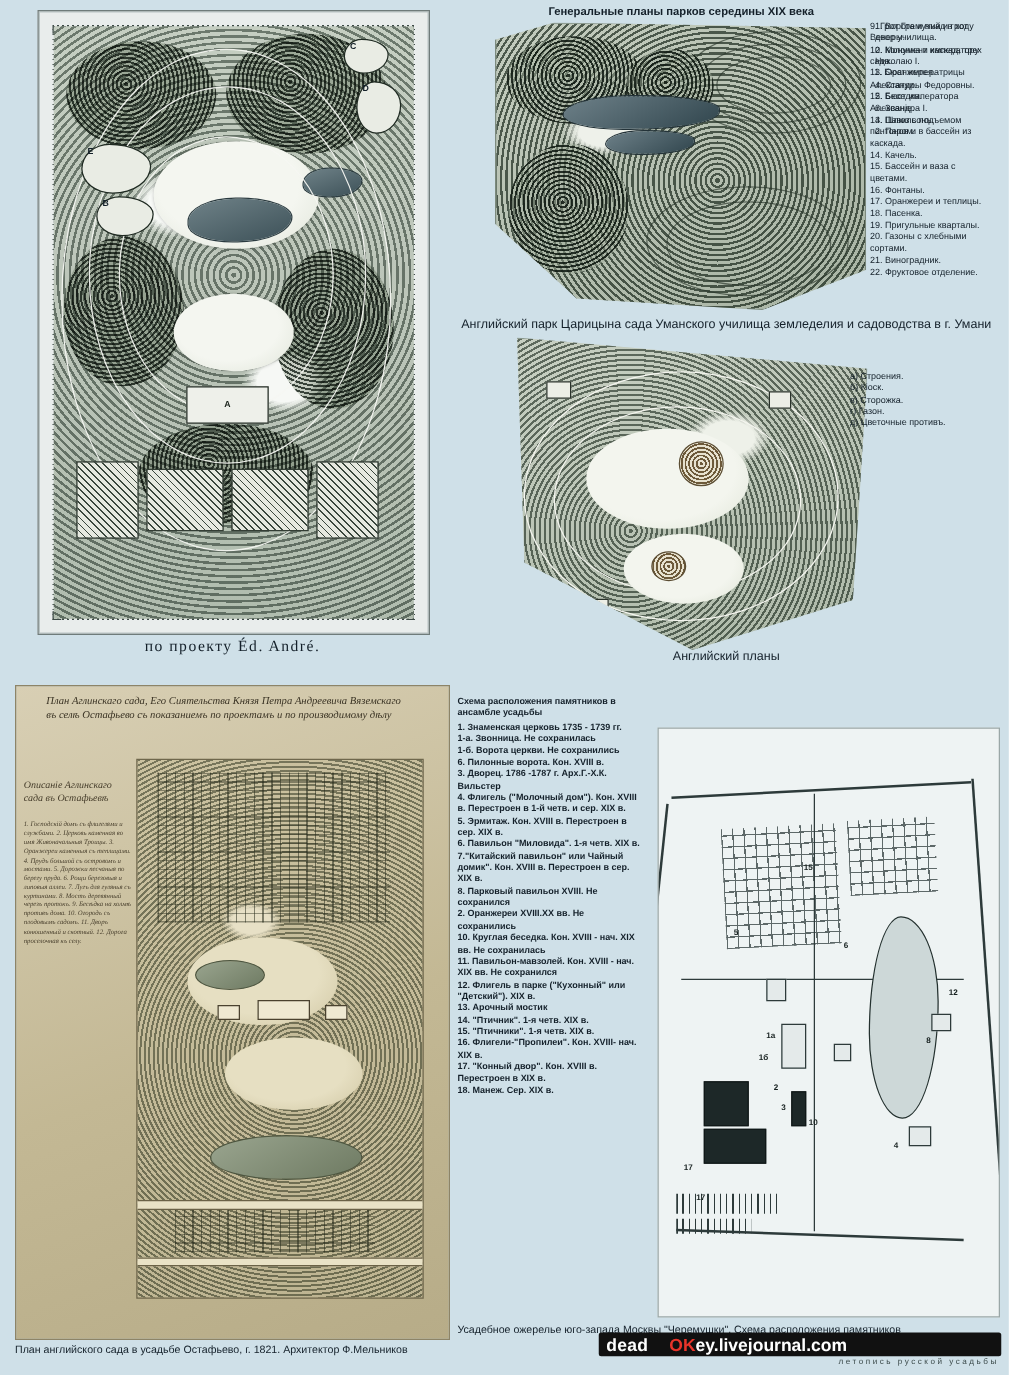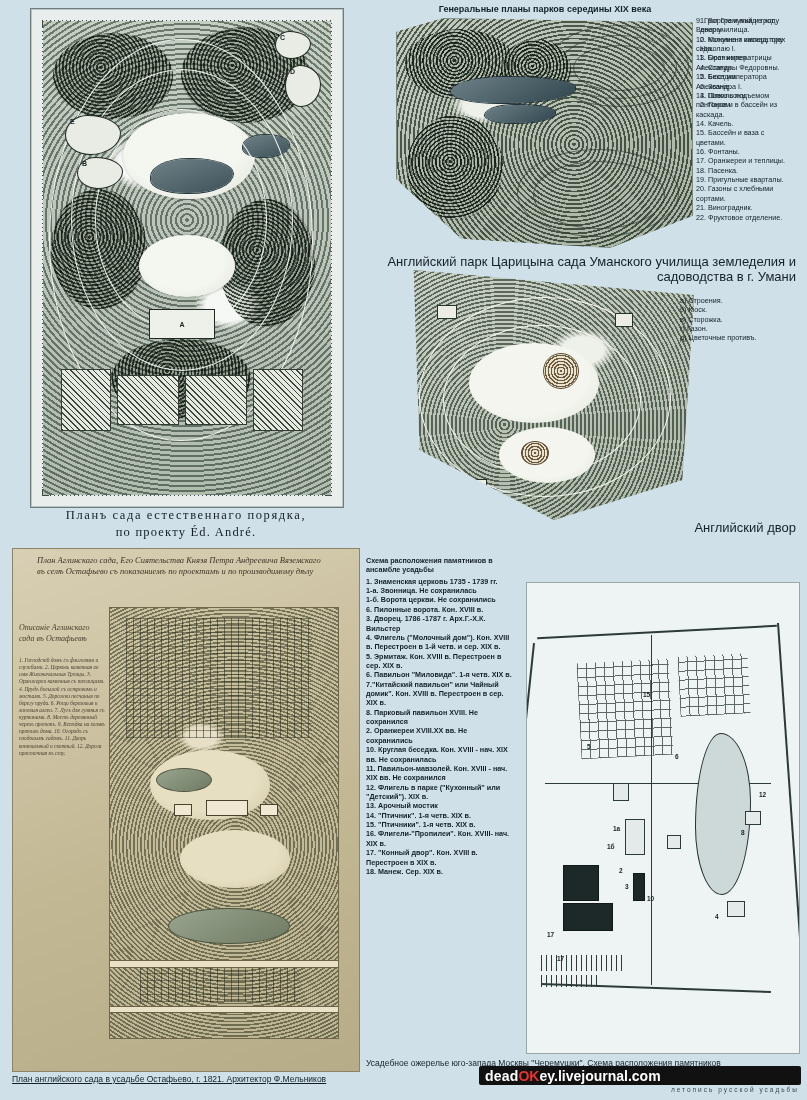--- a/index.html
+++ b/index.html
@@ -9,21 +9,21 @@
     font-family:"Liberation Sans", sans-serif;
     color:#14202a;
     position:relative;
     overflow:hidden;
   }
   .page{position:absolute;inset:0;}
 
   
   .abs{position:absolute;}
   .ttl{font-size:9px;font-weight:bold;text-align:center;}
-  .cap{font-size:13px;text-align:right;}
+  .cap{font-size:10px;text-align:center;}
   .lst{font-size:7.2px;line-height:1.30;}
   .lst div{white-space:normal;}
 
   
   #quad1{left:14px;top:8px;width:344px;height:546px;}
   #andre-frame{
     position:absolute;left:16px;top:0;width:312px;height:498px;
     background:#e9edec;
     border:1px solid #6f7b7a;
     box-shadow:0 0 0 1px #b9c4c4 inset;
@@ -170,21 +170,21 @@
       repeating-linear-gradient(90deg, rgba(40,44,28,.55) 0 1px, rgba(0,0,0,0) 1px 7px),
       repeating-linear-gradient(0deg, rgba(40,44,28,.45) 0 1px, rgba(0,0,0,0) 1px 7px);
   }
   .os-pond{
     position:absolute;background:linear-gradient(150deg,#9aa58f,#6e7a62);
     border:1px solid #4d553f;border-radius:50%;
   }
   .os-lawn{position:absolute;border-radius:50%;background:radial-gradient(ellipse at 45% 40%,#e6dfc2 0 55%,#cfc6a2 100%);}
   .os-bld{position:absolute;background:#efe9d2;border:1px solid #4a422f;}
   .os-road{position:absolute;background:#e9e2c6;border-top:1px solid #6b6247;border-bottom:1px solid #6b6247;}
-  #ostaf-cap{position:absolute;left:0;top:526px;width:346px;text-align:left;font-size:8.5px;text-decoration:underline;}
+  #ostaf-cap{position:absolute;left:0;top:526px;width:346px;text-align:left;font-size:8.5px;}
 
   
   #quad4{left:366px;top:548px;width:436px;height:546px;}
   #q4list{position:absolute;left:0;top:8px;width:150px;font-weight:bold;}
   #cher{
     position:absolute;left:160px;top:34px;width:272px;height:470px;
     background:#eef3f3;border:1px solid #9aa7a7;
     overflow:hidden;
   }
   .ch-line{position:absolute;background:#2d3a3a;}
@@ -212,21 +212,21 @@
   #wm{
     position:absolute;right:6px;bottom:4px;height:30px;width:322px;
   }
   #wm .bar{
     position:absolute;left:0;top:0;height:19px;width:322px;
     background:#111;border-radius:2px;
     display:flex;align-items:center;padding:0 6px;box-sizing:border-box;
     font-family:"Liberation Sans", sans-serif;
   }
   #wm .dead{color:#fff;font-weight:bold;font-size:14px;letter-spacing:.2px;}
-  #wm .ok{color:#e8342a;font-weight:bold;font-size:14px;}
+  #wm .ok{color:#e8342a;font-weight:bold;font-size:14px;padding-left:17px;}
   #wm .rest{color:#fff;font-weight:bold;font-size:14px;}
   #wm .sub{
     position:absolute;right:2px;top:20px;font-size:6.5px;letter-spacing:2px;color:#3b4a4a;
   }
 </style>
 </head>
 <body>
 
 <div class="page">
 
@@ -268,21 +268,20 @@
       </div>
       <div class="andre-blob" style="left:254px;top:56px;width:34px;height:40px;">
         <b>D</b>
       </div>
       <div class="andre-blob" style="left:244px;top:22px;width:34px;height:26px;">
         <b>C</b>
       </div>
     </div>
 
     <div id="andre-title">
-      <div class="l1">Планъ сада естественнаго порядка,</div>
       <div class="l2">по проекту Éd. André.</div>
     </div>
   </div>
 
   <div class="abs" id="quad2">
 
     <div id="q2title" class="ttl">Генеральные планы парков середины XIX века</div>
 
     <div id="tsaritsyno">
       <div class="ts-contour" style="left:150px;top:6px;width:140px;height:80px;"></div>
@@ -340,21 +339,21 @@
     </div>
 
     <div id="uman-key" class="lst">
       <div>а) Строения.</div>
       <div>б) Кіоск.</div>
       <div>в) Сторожка.</div>
       <div>г) Газон.</div>
       <div>д) Цветочные противъ.</div>
     </div>
 
-    <div id="uman-cap" class="cap">Английский двор</div>
+    <div id="uman-cap" class="cap">Английский планы</div>
   </div>
 
   <div class="abs" id="quad3">
     <div id="ostaf">
       <div class="hand-title">План Аглинскаго сада, Его Сиятельства Князя Петра Андреевича Вяземскаго въ селѣ Остафьево съ показаниемъ по проектамъ и по производимому дѣлу</div>
 
       <div class="hand-col">
         <div class="h">Описаніе Аглинскаго сада въ Остафьевѣ</div>
         <div>1. Господскій домъ съ флигелями и службами. 2. Церковь каменная во имя Живоначальныя Троицы. 3. Оранжереи каменныя съ теплицами. 4. Прудъ большой съ островомъ и мостами. 5. Дорожки песчаныя по берегу пруда. 6. Рощи березовыя и липовыя аллеи. 7. Лугъ для гулянья съ куртинами. 8. Мостъ деревянный черезъ протокъ. 9. Бесѣдка на холмѣ противъ дома. 10. Огородъ съ плодовымъ садомъ. 11. Дворъ конюшенный и скотный. 12. Дорога проселочная къ селу.</div>
       </div>

